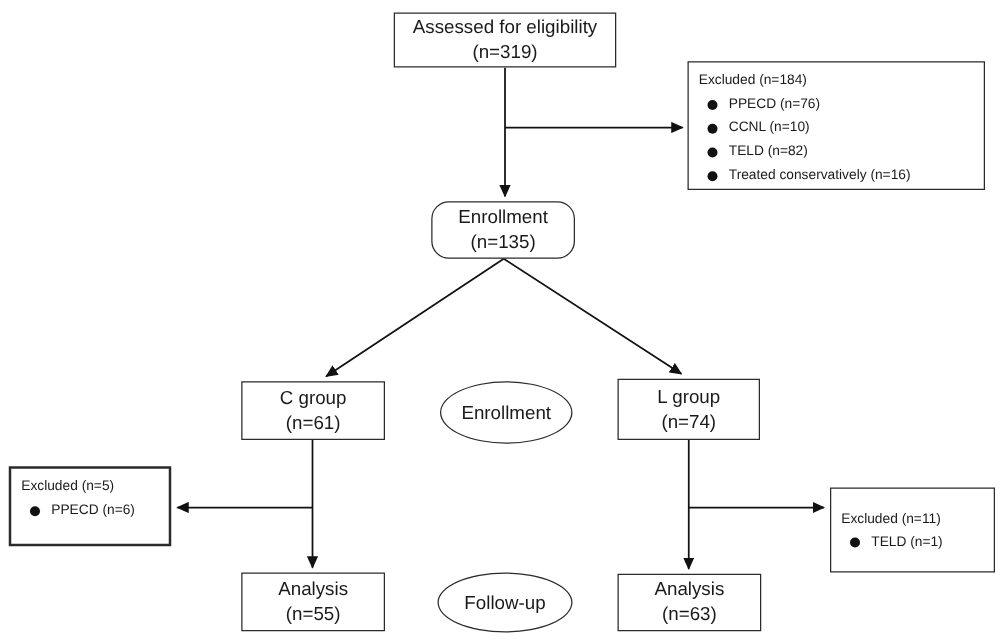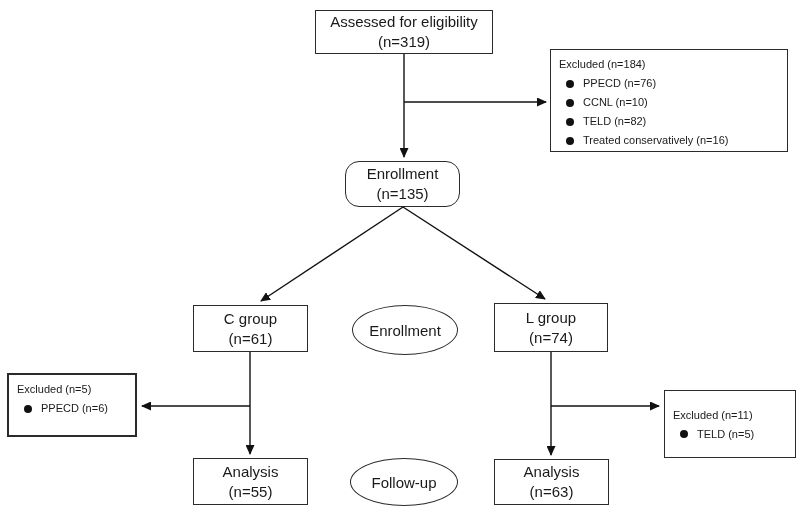--- a/index.html
+++ b/index.html
@@ -159,21 +159,21 @@
     <div class="bullet-row">
       <span class="bullet"></span>
       <span>PPECD (n=6)</span>
     </div>
   </div>
 
   <div class="node listbox" id="excluded-right">
     <div class="list-title">Excluded (n=11)</div>
     <div class="bullet-row">
       <span class="bullet"></span>
-      <span>TELD (n=5)</span>
+      <span>TELD (n=1)</span>
     </div>
   </div>
 
   <div class="node center" id="analysis-left">
     <div>Analysis</div>
     <div>(n=55)</div>
   </div>
 
   <div class="ellipse" id="followup">
     <span>Follow-up</span>

